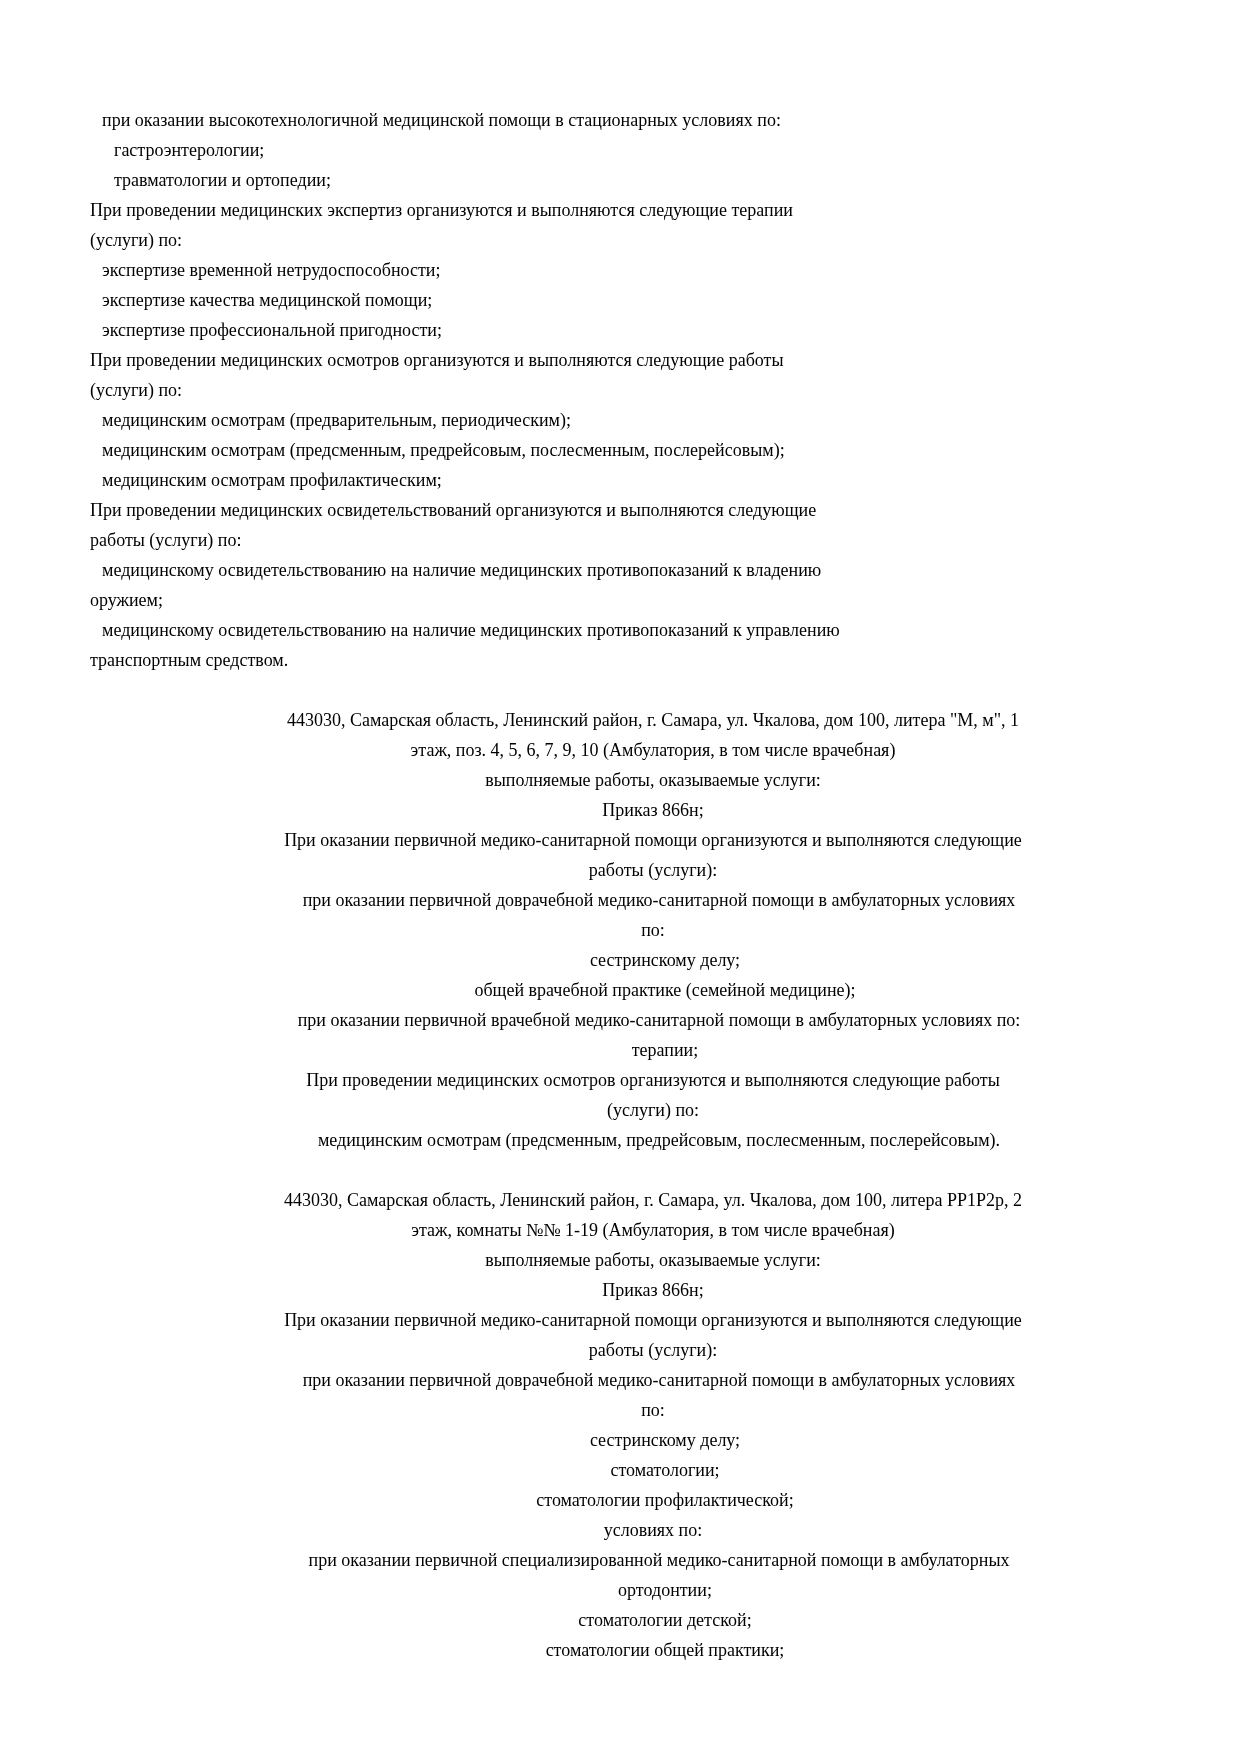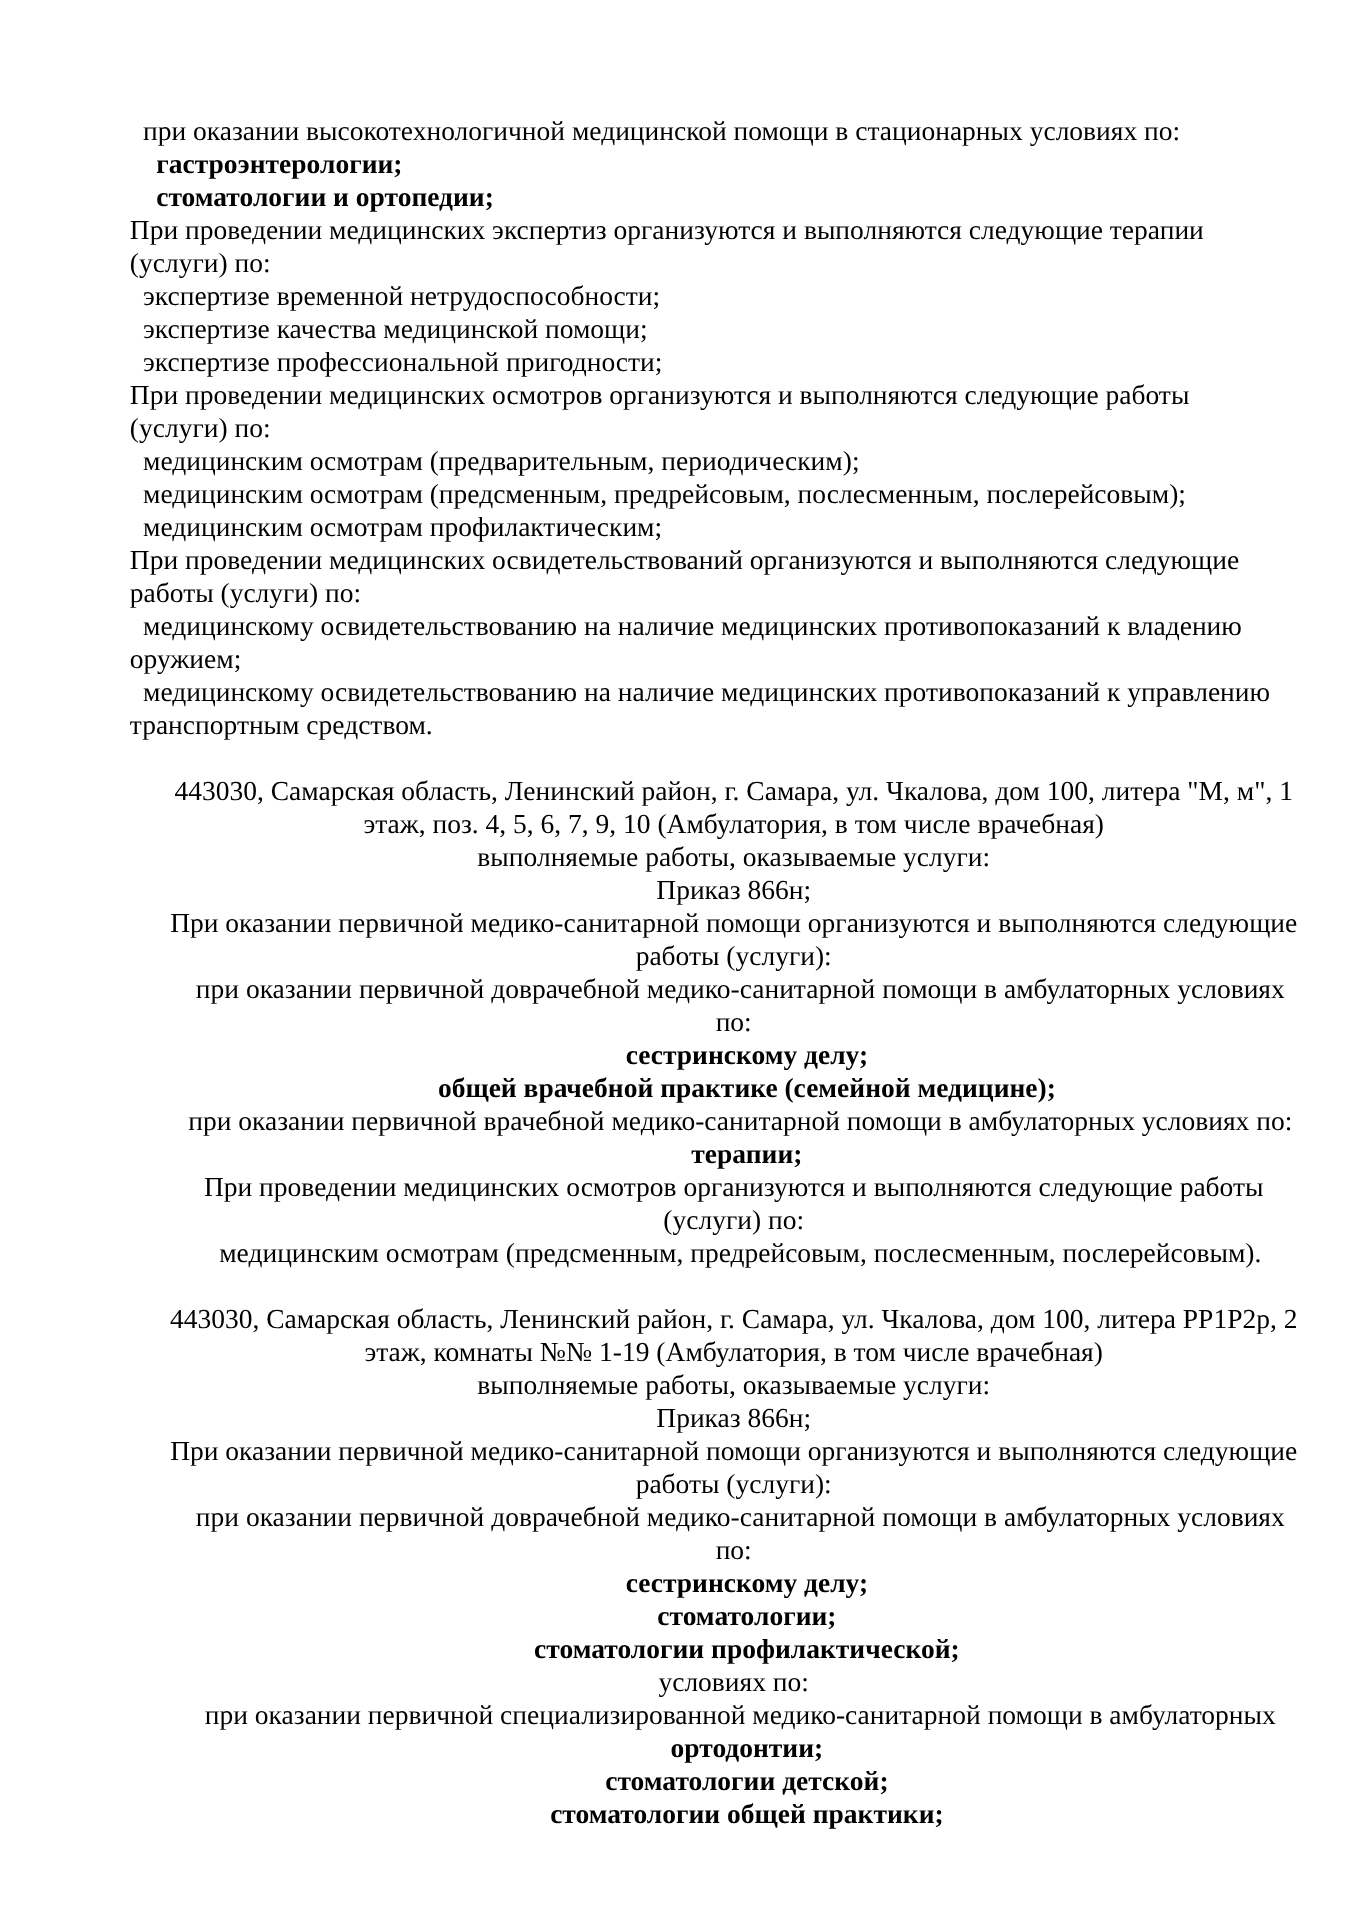--- a/index.html
+++ b/index.html
@@ -5,40 +5,40 @@
   html, body { margin: 0; padding: 0; }
   body { background: #ffffff; }
   .page {
     position: relative;
     width: 1240px;
     height: 1755px;
     box-sizing: border-box;
     background: #ffffff;
     color: #000000;
     font-family: "Liberation Serif", "DejaVu Serif", serif;
-    font-size: 25px;
+    font-size: 18px;
     line-height: 30px;
-    padding: 105px 24px 0 118px;
+    padding: 105px 24px 0 90px;
     overflow: hidden;
   }
   .block + .block { margin-top: 30px; text-align: center; } 
   .line { white-space: pre; min-height: 30px; }
   .indent-0 { padding-left: 0; }
   .indent-1 { padding-left: 12px; }
-  .indent-2 { padding-left: 24px; font-weight: bold; }
+  .indent-2 { padding-left: 24px; }
 </style>
 </head>
 <body>
 
 <div class="page" style="background: rgb(255, 255, 255); color: rgb(0, 0, 0);">
   <div>
       <div class="block">
         <div class="line indent-1">при оказании высокотехнологичной медицинской помощи в стационарных условиях по:</div>
         <div class="line indent-2">гастроэнтерологии;</div>
-        <div class="line indent-2">стоматологии и ортопедии;</div>
+        <div class="line indent-2">травматологии и ортопедии;</div>
         <div class="line indent-0">При проведении медицинских экспертиз организуются и выполняются следующие терапии</div>
         <div class="line indent-0">(услуги) по:</div>
         <div class="line indent-1">экспертизе временной нетрудоспособности;</div>
         <div class="line indent-1">экспертизе качества медицинской помощи;</div>
         <div class="line indent-1">экспертизе профессиональной пригодности;</div>
         <div class="line indent-0">При проведении медицинских осмотров организуются и выполняются следующие работы</div>
         <div class="line indent-0">(услуги) по:</div>
         <div class="line indent-1">медицинским осмотрам (предварительным, периодическим);</div>
         <div class="line indent-1">медицинским осмотрам (предсменным, предрейсовым, послесменным, послерейсовым);</div>
         <div class="line indent-1">медицинским осмотрам профилактическим;</div>

